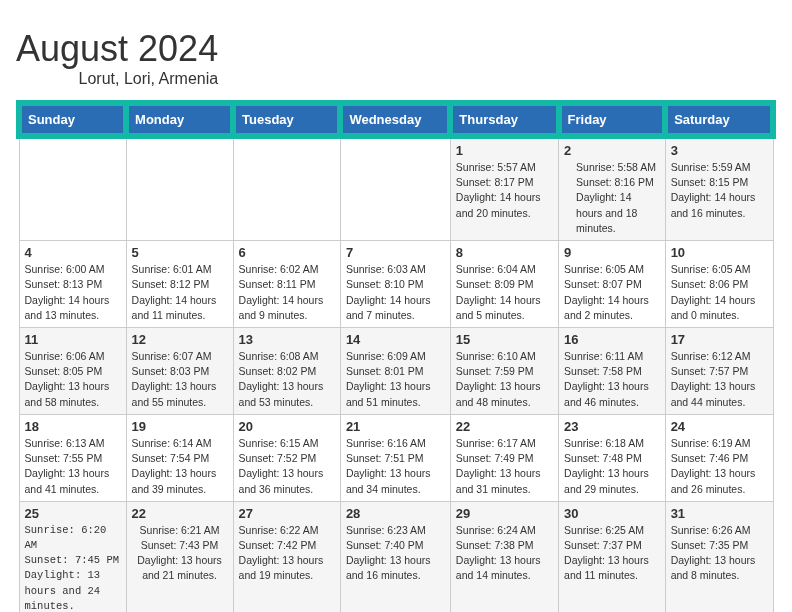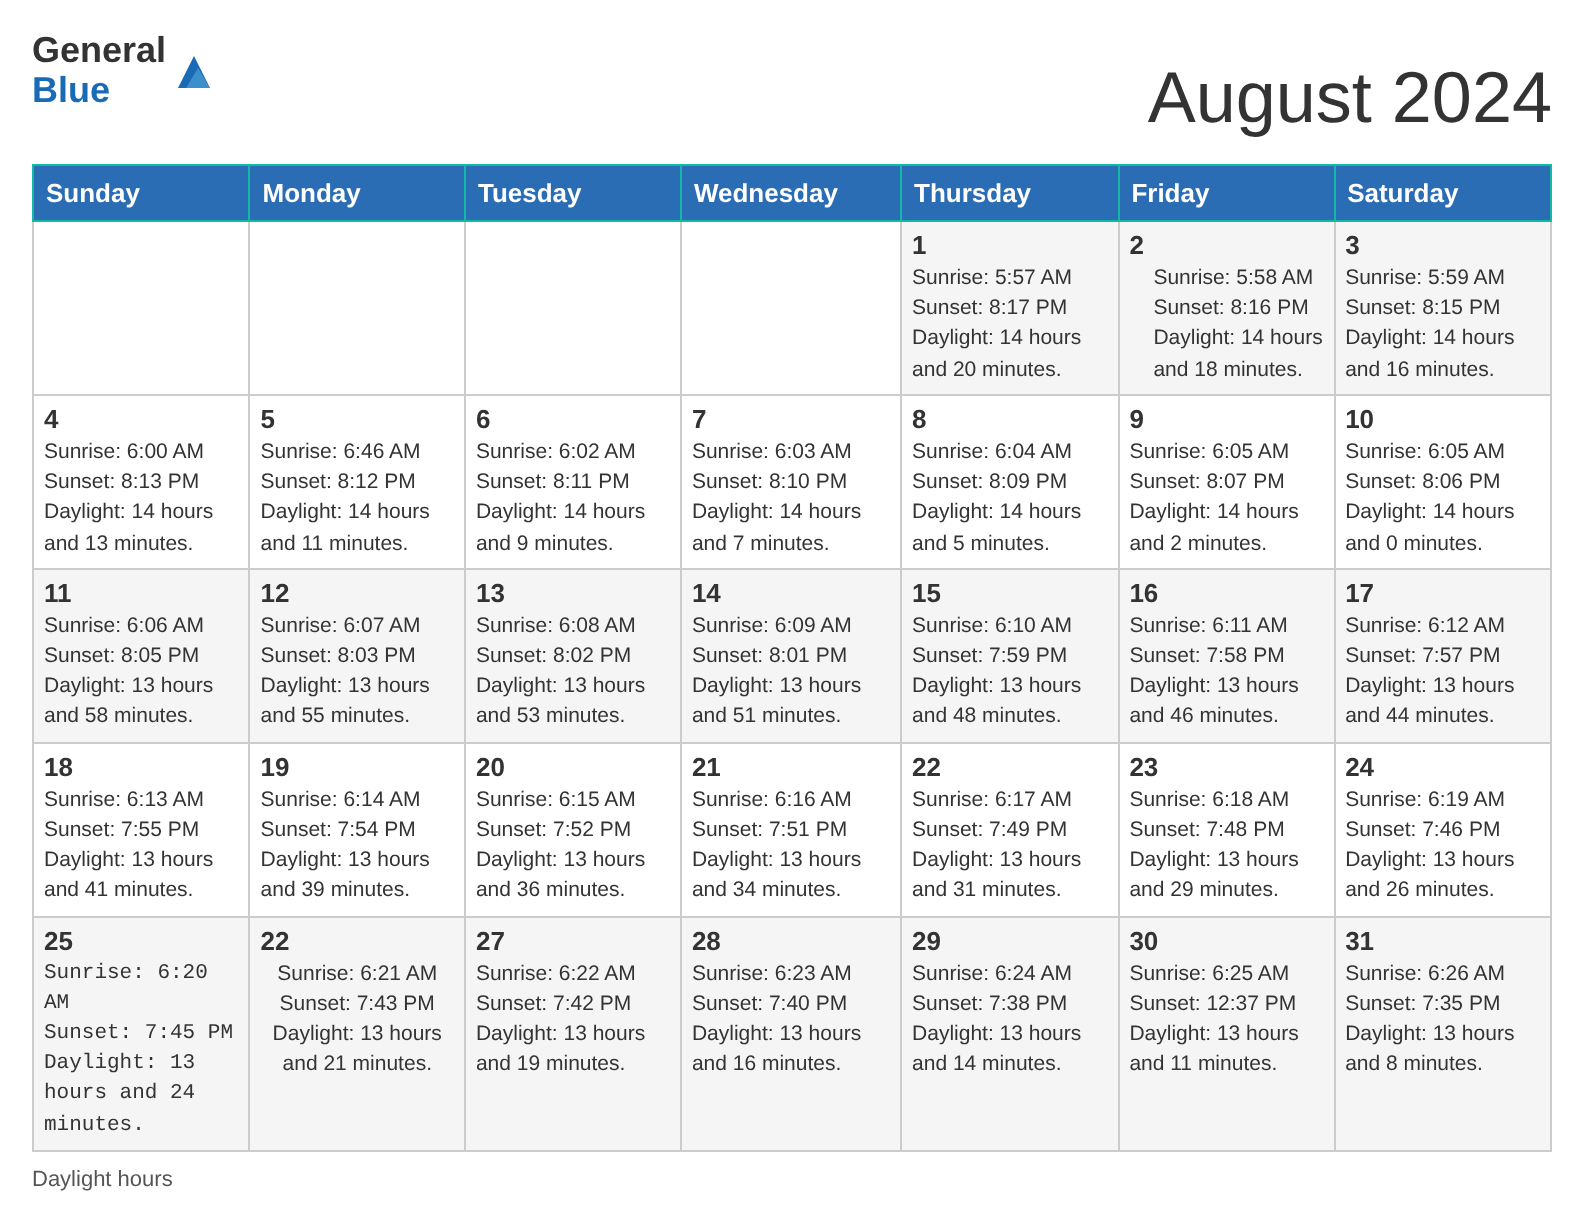--- a/index.html
+++ b/index.html
@@ -58,21 +58,21 @@
       border-collapse: collapse;
       font-size: 11px;
     }
     thead tr th {
       background-color: #2a6db5;
       color: #fff;
       text-align: left;
       padding: 6px 6px;
       font-size: 13px;
       font-weight: bold;
-      border: 1px solid #14b8a6;
+      border: 6px solid #14b8a6;
     }
     tbody tr td {
       border: 1px solid #ccc;
       vertical-align: top;
       padding: 4px 5px;
       width: 113px;
       min-height: 80px;
       background: #fff;
     }
     tbody tr:nth-child(odd) td {
@@ -96,32 +96,23 @@
     .footer {
       margin-top: 8px;
       font-size: 11px;
       color: #555;
     }
   </style>
 </head>
 <body>
 
 <div class="header">
-  <div class="logo">
-    <div class="logo-text">
-      <span class="logo-general">General</span>
-      <span class="logo-blue">Blue</span>
-    </div>
-    <svg class="logo-icon" viewBox="0 0 24 24">
-      <polygon points="4,20 12,4 20,20" fill="#1a6bb5"></polygon>
-      <polygon points="8,20 14,10 20,20" fill="#4a9fd5" opacity="0.7"></polygon>
-    </svg>
-  </div>
   <div class="title-block">
     <div class="month-year">August 2024</div>
+    <div class="location">Lorut, Lori, Armenia</div>
   </div>
 </div>
 
 <table>
   <thead>
     <tr>
     <th>Sunday</th>
         <th>Monday</th>
         <th>Tuesday</th>
         <th>Wednesday</th>
@@ -157,21 +148,21 @@
       </tr>
       <tr>
         <td>
           <span class="day-number">4</span>
           <div class="day-info" style="white-space: pre-line;">Sunrise: 6:00 AM
 Sunset: 8:13 PM
 Daylight: 14 hours and 13 minutes.</div>
         </td>
         <td>
           <span class="day-number">5</span>
-          <div class="day-info" style="white-space: pre-line;">Sunrise: 6:46 AM
+          <div class="day-info" style="white-space: pre-line;">Sunrise: 6:01 AM
 Sunset: 8:12 PM
 Daylight: 14 hours and 11 minutes.</div>
         </td>
         <td>
           <span class="day-number">6</span>
           <div class="day-info" style="white-space: pre-line;">Sunrise: 6:02 AM
 Sunset: 8:11 PM
 Daylight: 14 hours and 9 minutes.</div>
         </td>
         <td>
@@ -314,21 +305,21 @@
         </td>
         <td>
           <span class="day-number">29</span>
           <div class="day-info" style="white-space: pre-line;">Sunrise: 6:24 AM
 Sunset: 7:38 PM
 Daylight: 13 hours and 14 minutes.</div>
         </td>
         <td>
           <span class="day-number">30</span>
           <div class="day-info" style="white-space: pre-line;">Sunrise: 6:25 AM
-Sunset: 12:37 PM
+Sunset: 7:37 PM
 Daylight: 13 hours and 11 minutes.</div>
         </td>
         <td>
           <span class="day-number">31</span>
           <div class="day-info" style="white-space: pre-line;">Sunrise: 6:26 AM
 Sunset: 7:35 PM
 Daylight: 13 hours and 8 minutes.</div>
         </td>
       </tr>
     </tbody>

